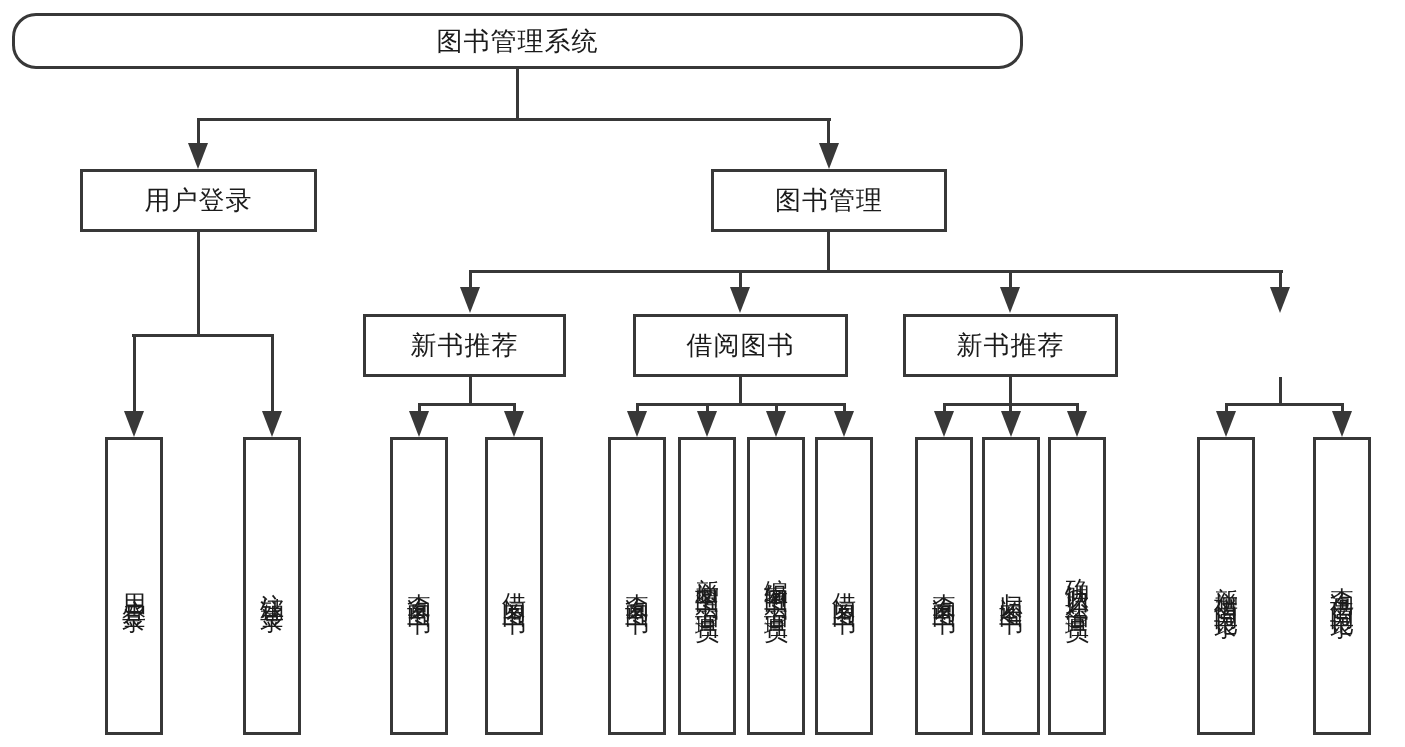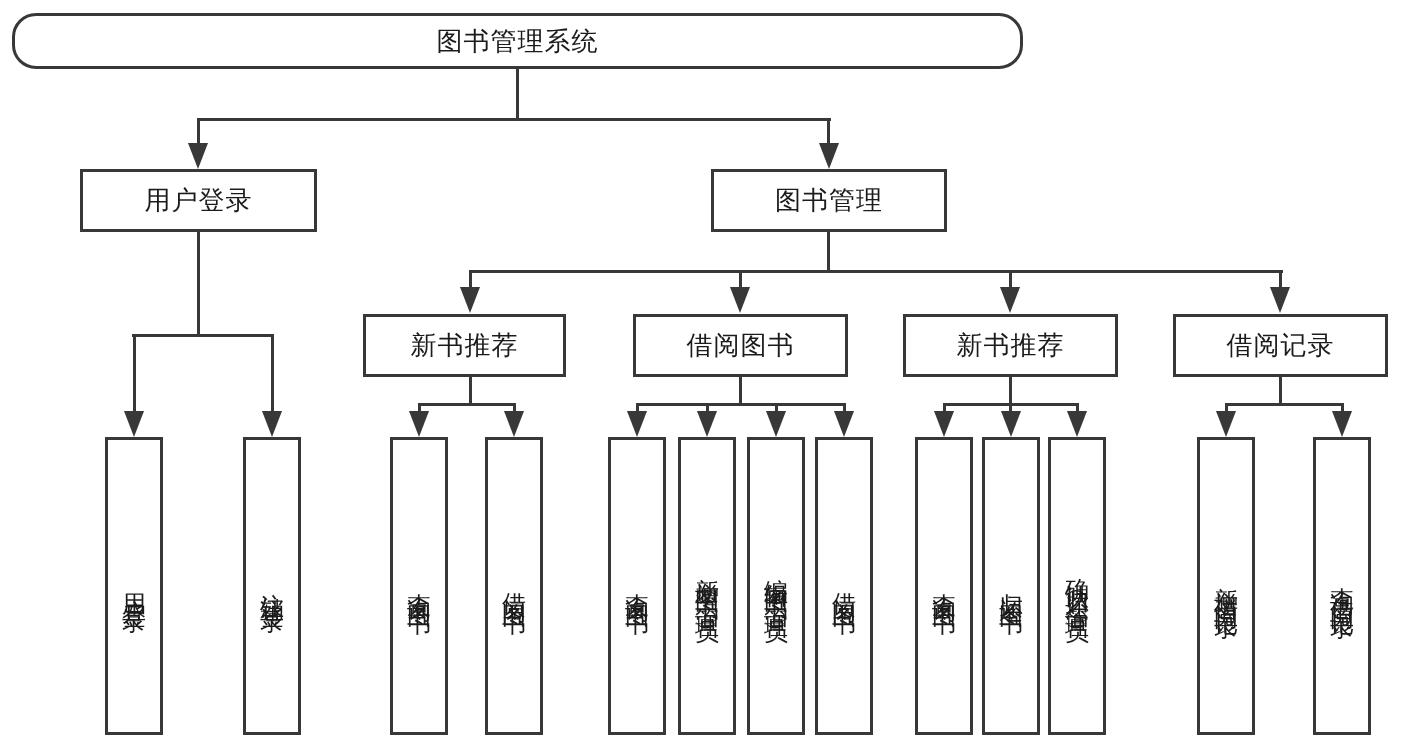--- a/index.html
+++ b/index.html
@@ -87,21 +87,20 @@
   <div class="vline" style="left:739px;top:272px;height:16px;"></div>
   <div class="arrow" style="left:730px;top:287px;"></div>
   <div class="vline" style="left:1009px;top:272px;height:16px;"></div>
   <div class="arrow" style="left:1000px;top:287px;"></div>
   <div class="vline" style="left:1279px;top:272px;height:16px;"></div>
   <div class="arrow" style="left:1270px;top:287px;"></div>
 
   <div class="box" style="left:363px;top:314px;width:203px;height:63px;">新书推荐</div>
   <div class="box" style="left:633px;top:314px;width:215px;height:63px;">借阅图书</div>
   <div class="box" style="left:903px;top:314px;width:215px;height:63px;">新书推荐</div>
-  <div class="box" style="left:1173px;top:314px;width:215px;height:63px;">借阅记录</div>
 
   <div class="vline" style="left:469px;top:377px;height:27px;"></div>
   <div class="hline" style="left:418px;top:403px;width:98px;"></div>
   <div class="vline" style="left:418px;top:405px;height:8px;"></div>
   <div class="arrow" style="left:409px;top:411px;"></div>
   <div class="vline" style="left:513px;top:405px;height:8px;"></div>
   <div class="arrow" style="left:504px;top:411px;"></div>
 
   <div class="vline" style="left:739px;top:377px;height:27px;"></div>
   <div class="hline" style="left:636px;top:403px;width:210px;"></div>

